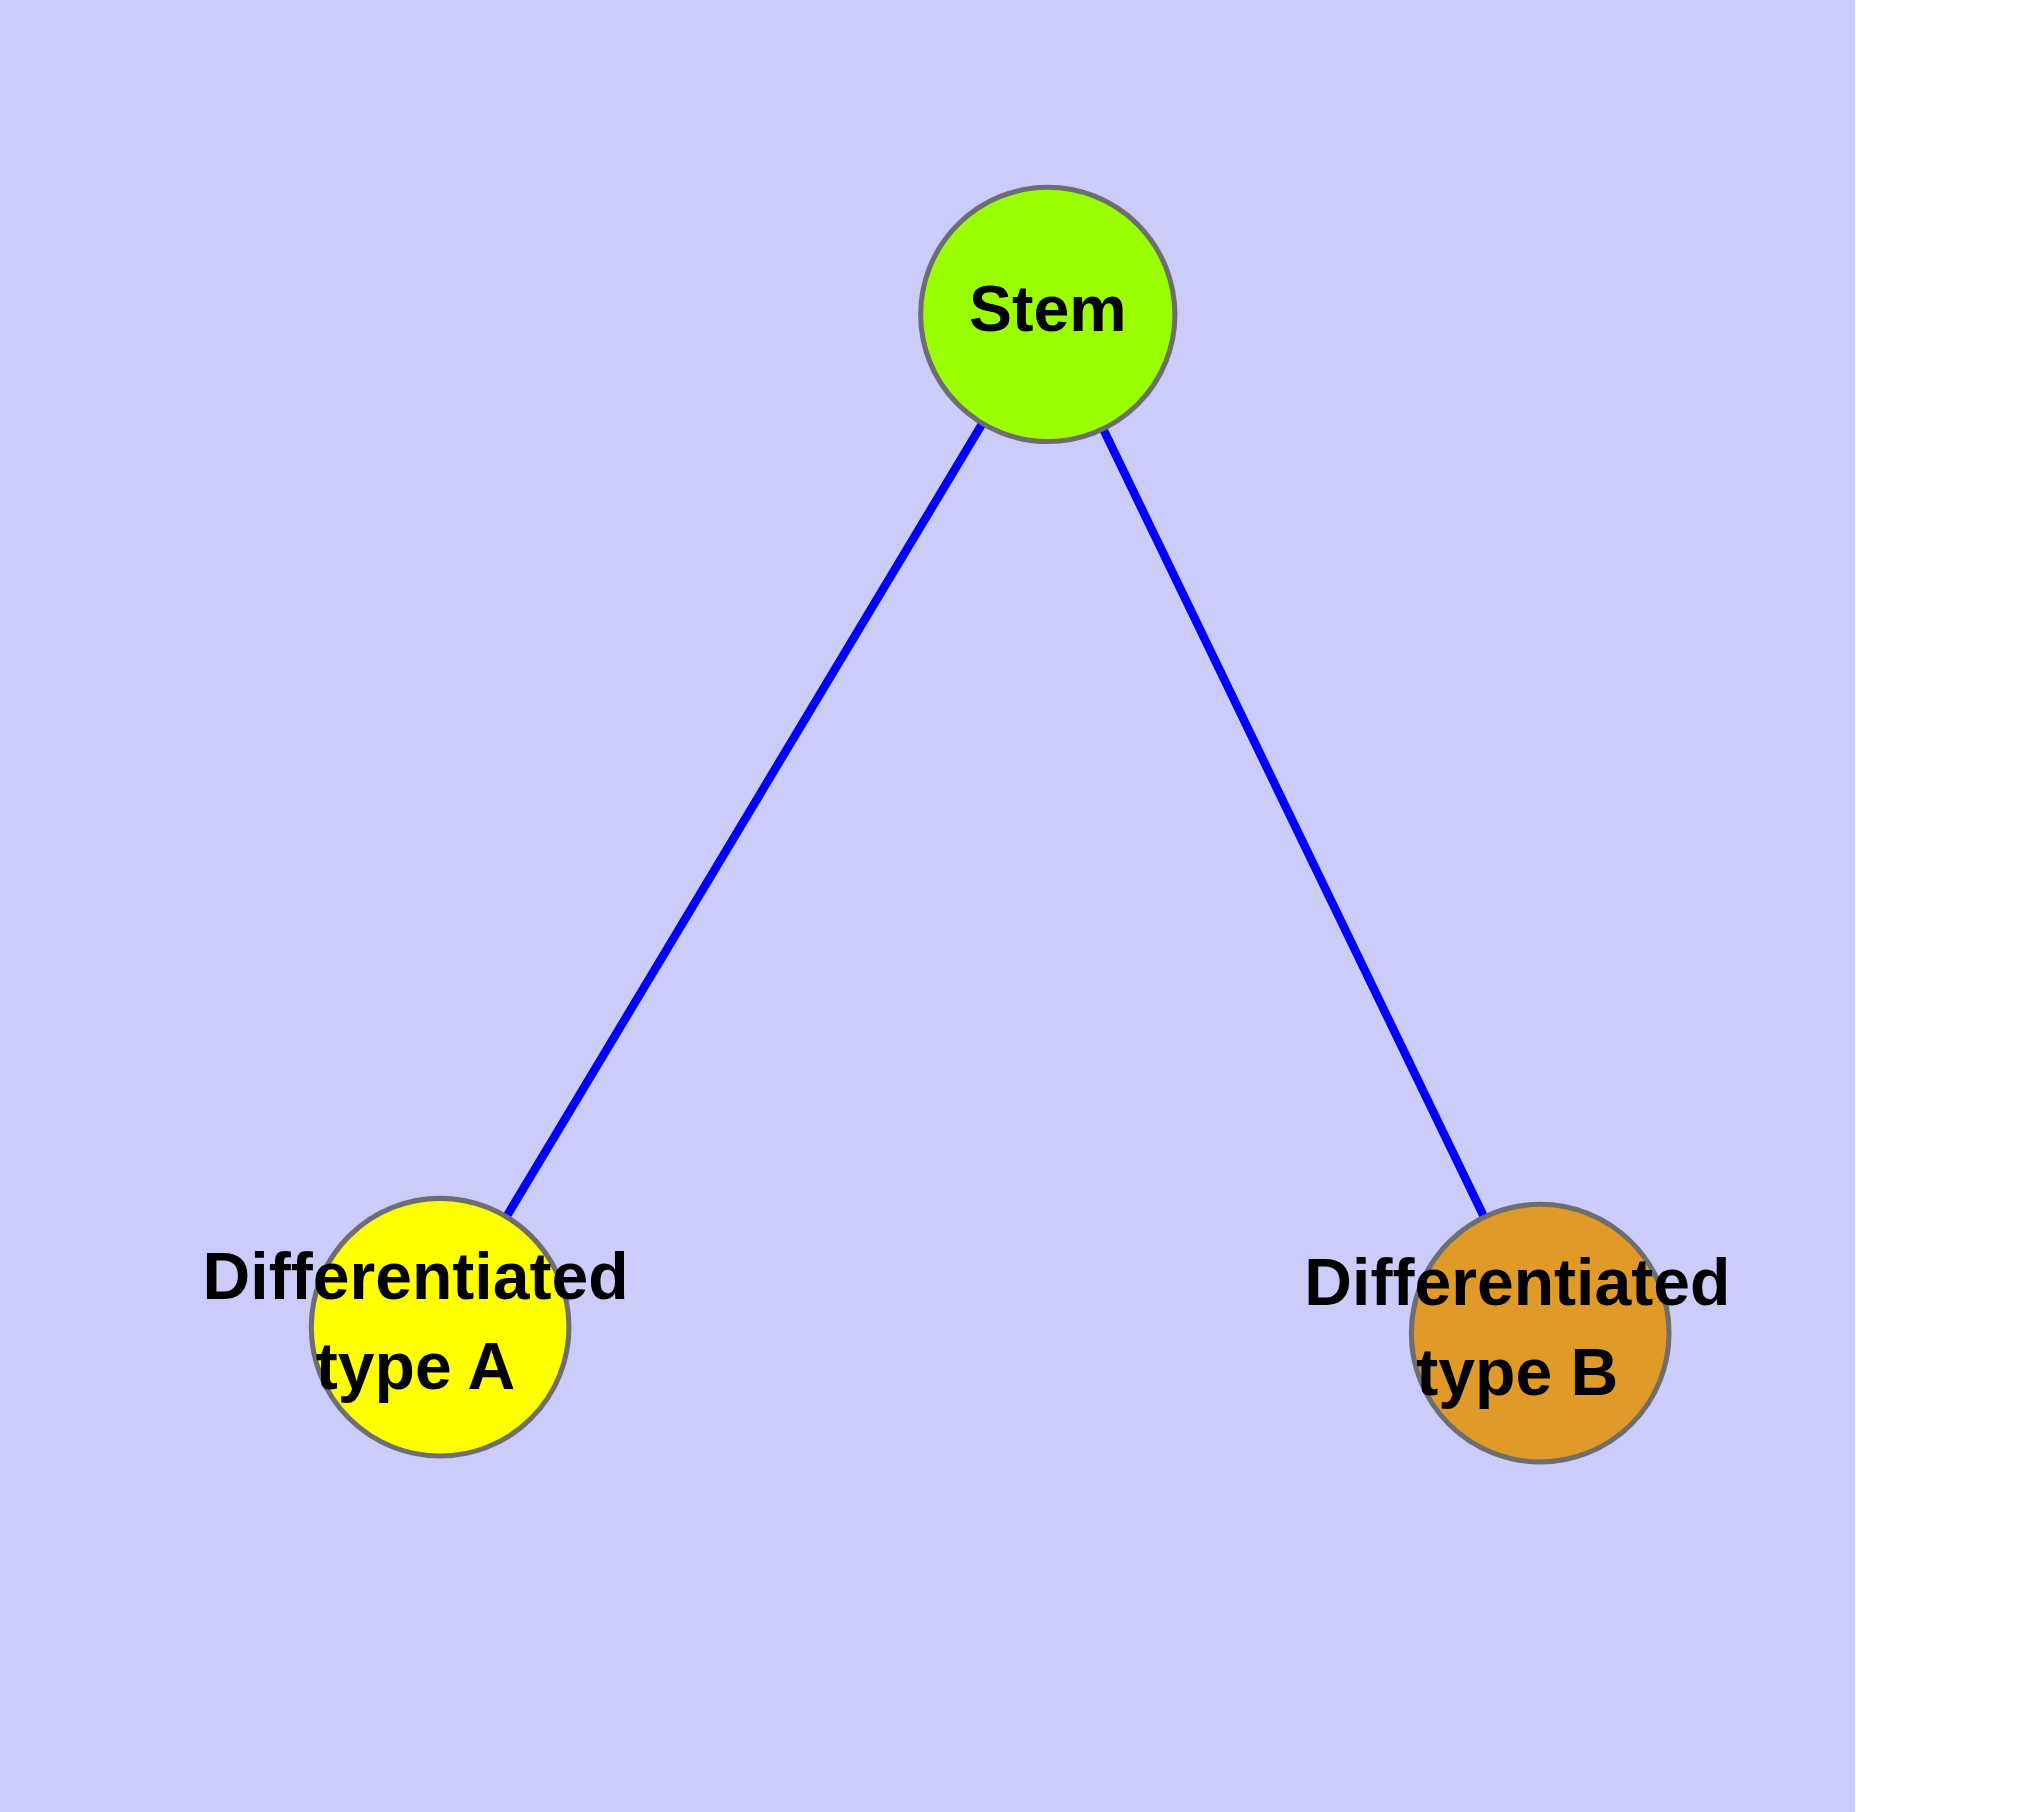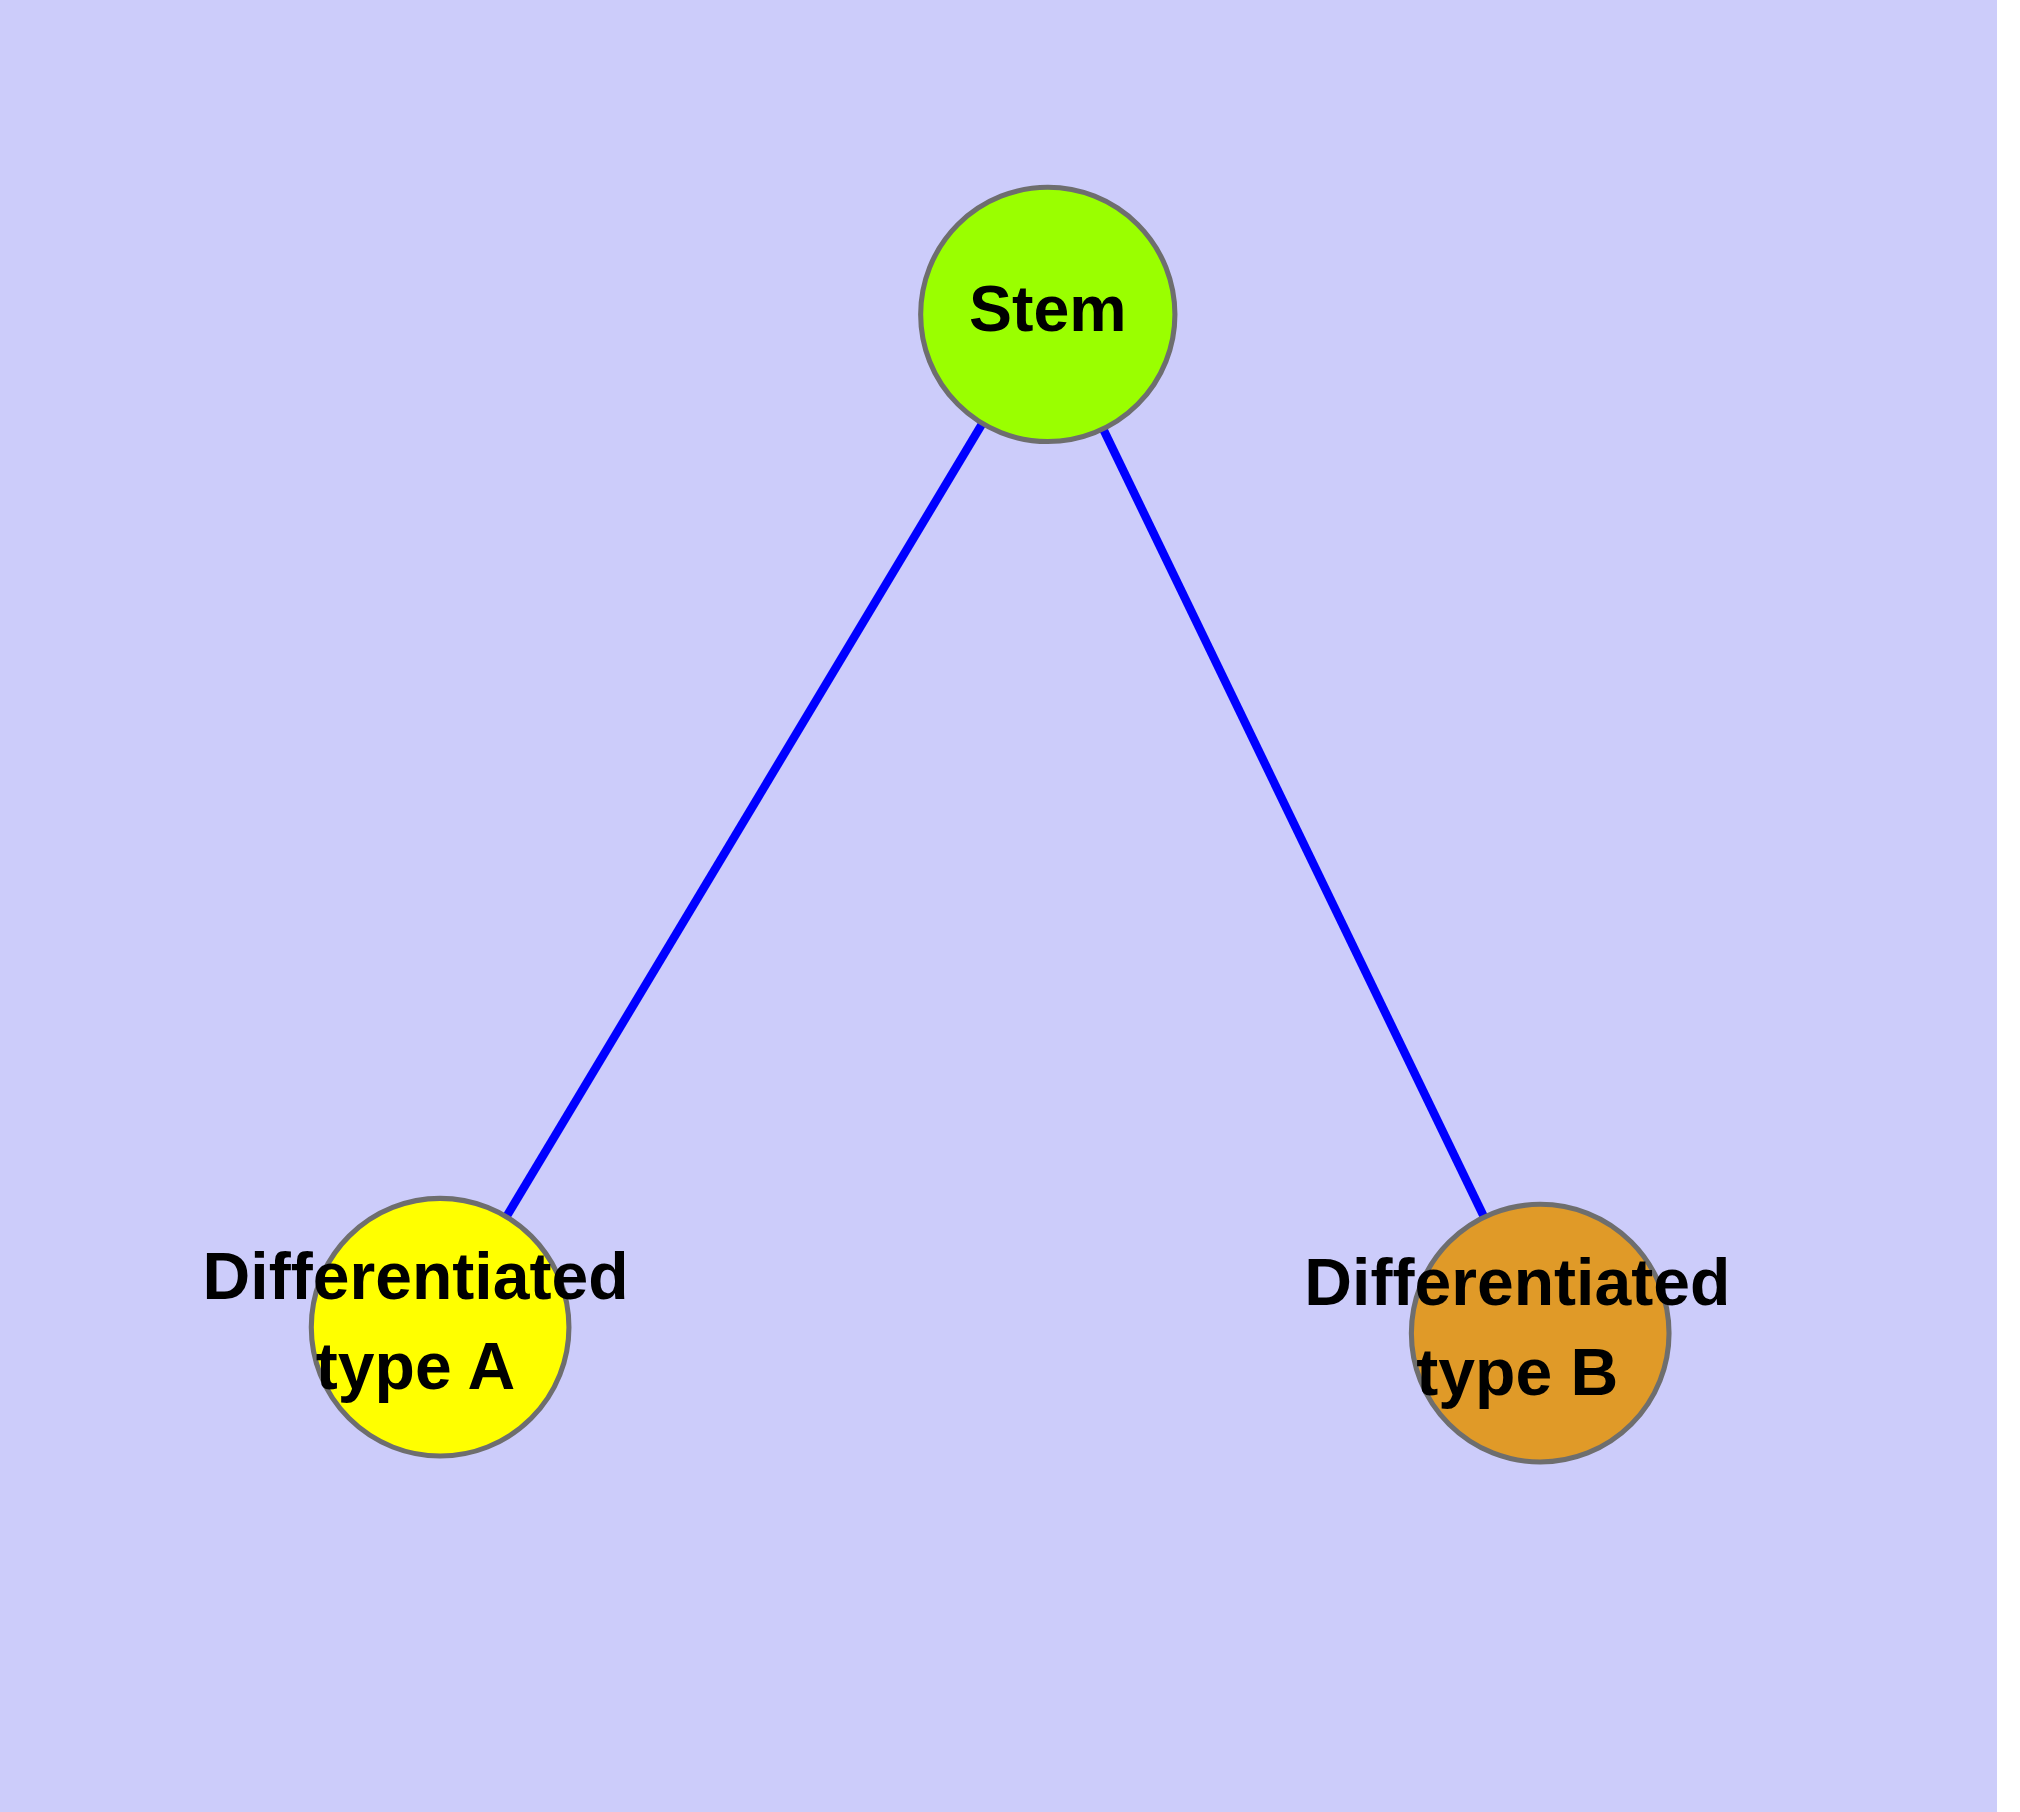--- a/index.html
+++ b/index.html
@@ -2,21 +2,21 @@
 <html style="font-size:13.6px"><head>
 <meta charset="utf-8">
 <style>
   html, body {
     margin: 0;
     padding: 0;
     background: #ffffff;
   }
   #canvas {
     position: relative;
-    width: 1997px;
+    width: 1855px;
     height: 1812px;
     overflow: hidden;
     font-family: "Liberation Sans", sans-serif;
   }
   #graph-svg {
     display: block;
     width: 2021px;
     height: 1812px;
   }
   .node-label {

